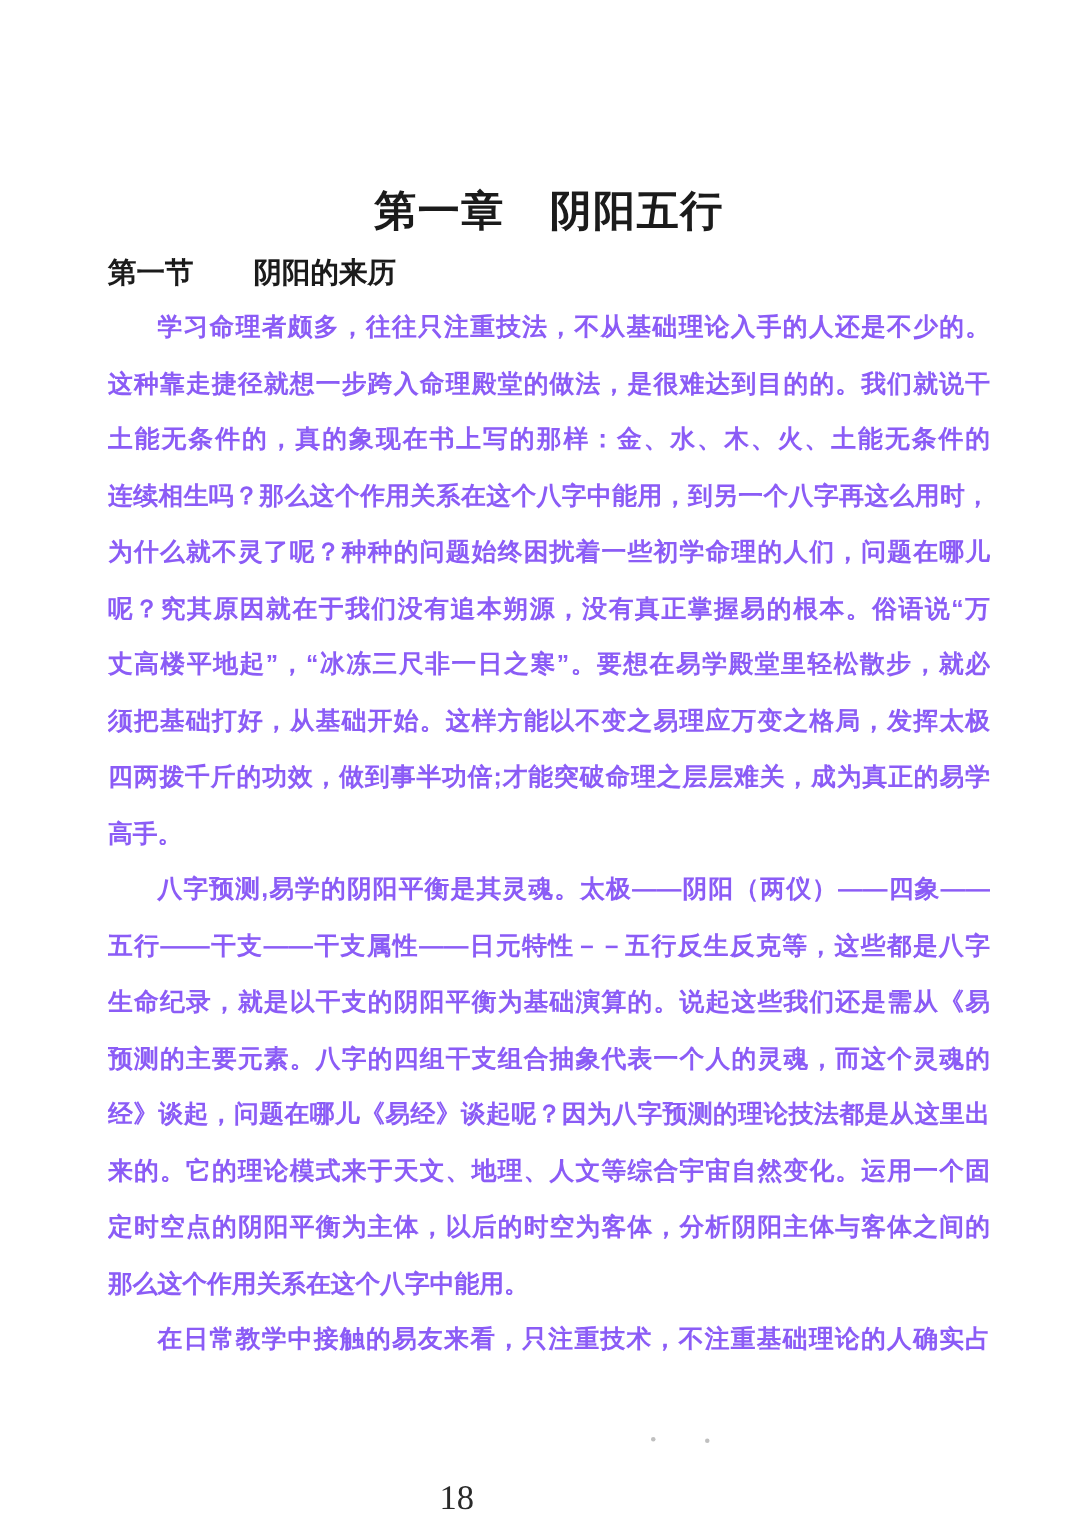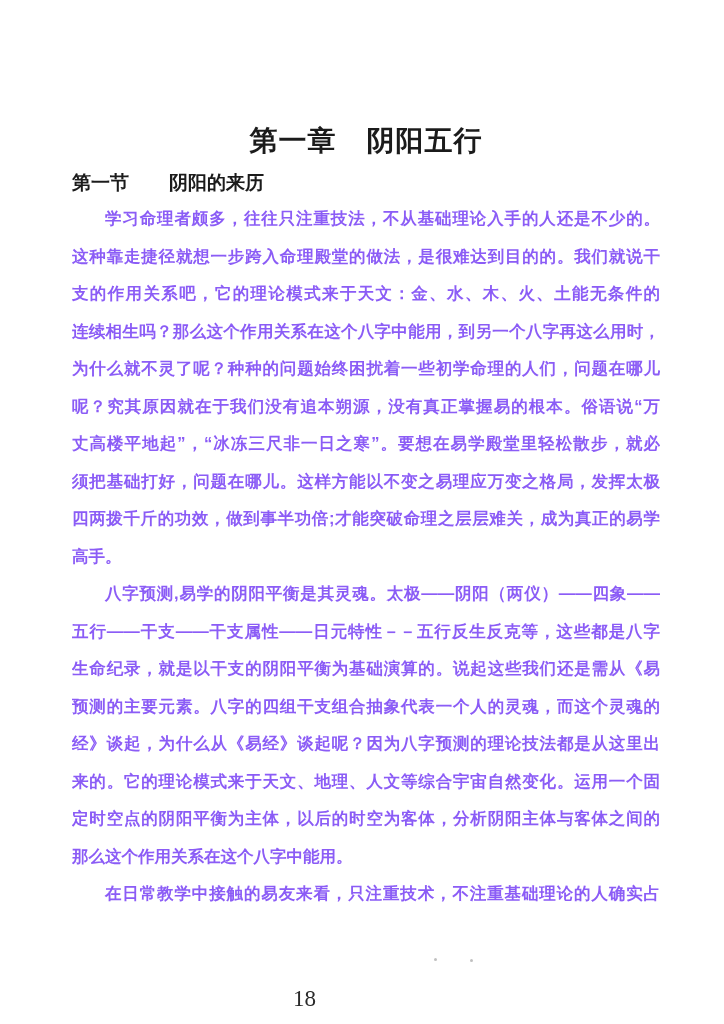--- a/index.html
+++ b/index.html
@@ -94,33 +94,33 @@
     <span class="part1">第一章</span><span class="part2">阴阳五行</span>
   </div>
 
   <div class="section-title">
     <span class="part1">第一节</span><span class="part2">阴阳的来历</span>
   </div>
 
   <div class="body-text" id="body-text">
       <div class="line indent">学习命理者颇多，往往只注重技法，不从基础理论入手的人还是不少的。</div>
       <div class="line">这种靠走捷径就想一步跨入命理殿堂的做法，是很难达到目的的。我们就说干</div>
-      <div class="line">支的作用关系吧，它的理论模式来于天文：金、水、木、火、土能无条件的</div>
+      <div class="line">土能无条件的，真的象现在书上写的那样：金、水、木、火、土能无条件的</div>
       <div class="line">连续相生吗？那么这个作用关系在这个八字中能用，到另一个八字再这么用时，</div>
       <div class="line">为什么就不灵了呢？种种的问题始终困扰着一些初学命理的人们，问题在哪儿</div>
       <div class="line">呢？究其原因就在于我们没有追本朔源，没有真正掌握易的根本。俗语说“万</div>
       <div class="line">丈高楼平地起”，“冰冻三尺非一日之寒”。要想在易学殿堂里轻松散步，就必</div>
-      <div class="line">须把基础打好，问题在哪儿。这样方能以不变之易理应万变之格局，发挥太极</div>
+      <div class="line">须把基础打好，从基础开始。这样方能以不变之易理应万变之格局，发挥太极</div>
       <div class="line">四两拨千斤的功效，做到事半功倍;才能突破命理之层层难关，成为真正的易学</div>
       <div class="line no-just">高手。</div>
       <div class="line indent">八字预测,易学的阴阳平衡是其灵魂。太极——阴阳（两仪）——四象——</div>
       <div class="line">五行——干支——干支属性——日元特性－－五行反生反克等，这些都是八字</div>
       <div class="line">生命纪录，就是以干支的阴阳平衡为基础演算的。说起这些我们还是需从《易</div>
       <div class="line">预测的主要元素。八字的四组干支组合抽象代表一个人的灵魂，而这个灵魂的</div>
-      <div class="line">经》谈起，为什么从《易经》谈起呢？因为八字预测的理论技法都是从这里出</div>
+      <div class="line">经》谈起，问题在哪儿《易经》谈起呢？因为八字预测的理论技法都是从这里出</div>
       <div class="line">来的。它的理论模式来于天文、地理、人文等综合宇宙自然变化。运用一个固</div>
       <div class="line">定时空点的阴阳平衡为主体，以后的时空为客体，分析阴阳主体与客体之间的</div>
       <div class="line no-just">那么这个作用关系在这个八字中能用。</div>
       <div class="line indent">在日常教学中接触的易友来看，只注重技术，不注重基础理论的人确实占</div>
     </div>
 
   <div class="speck speck-1"></div>
   <div class="speck speck-2"></div>
 
   <div class="page-number">18</div>

